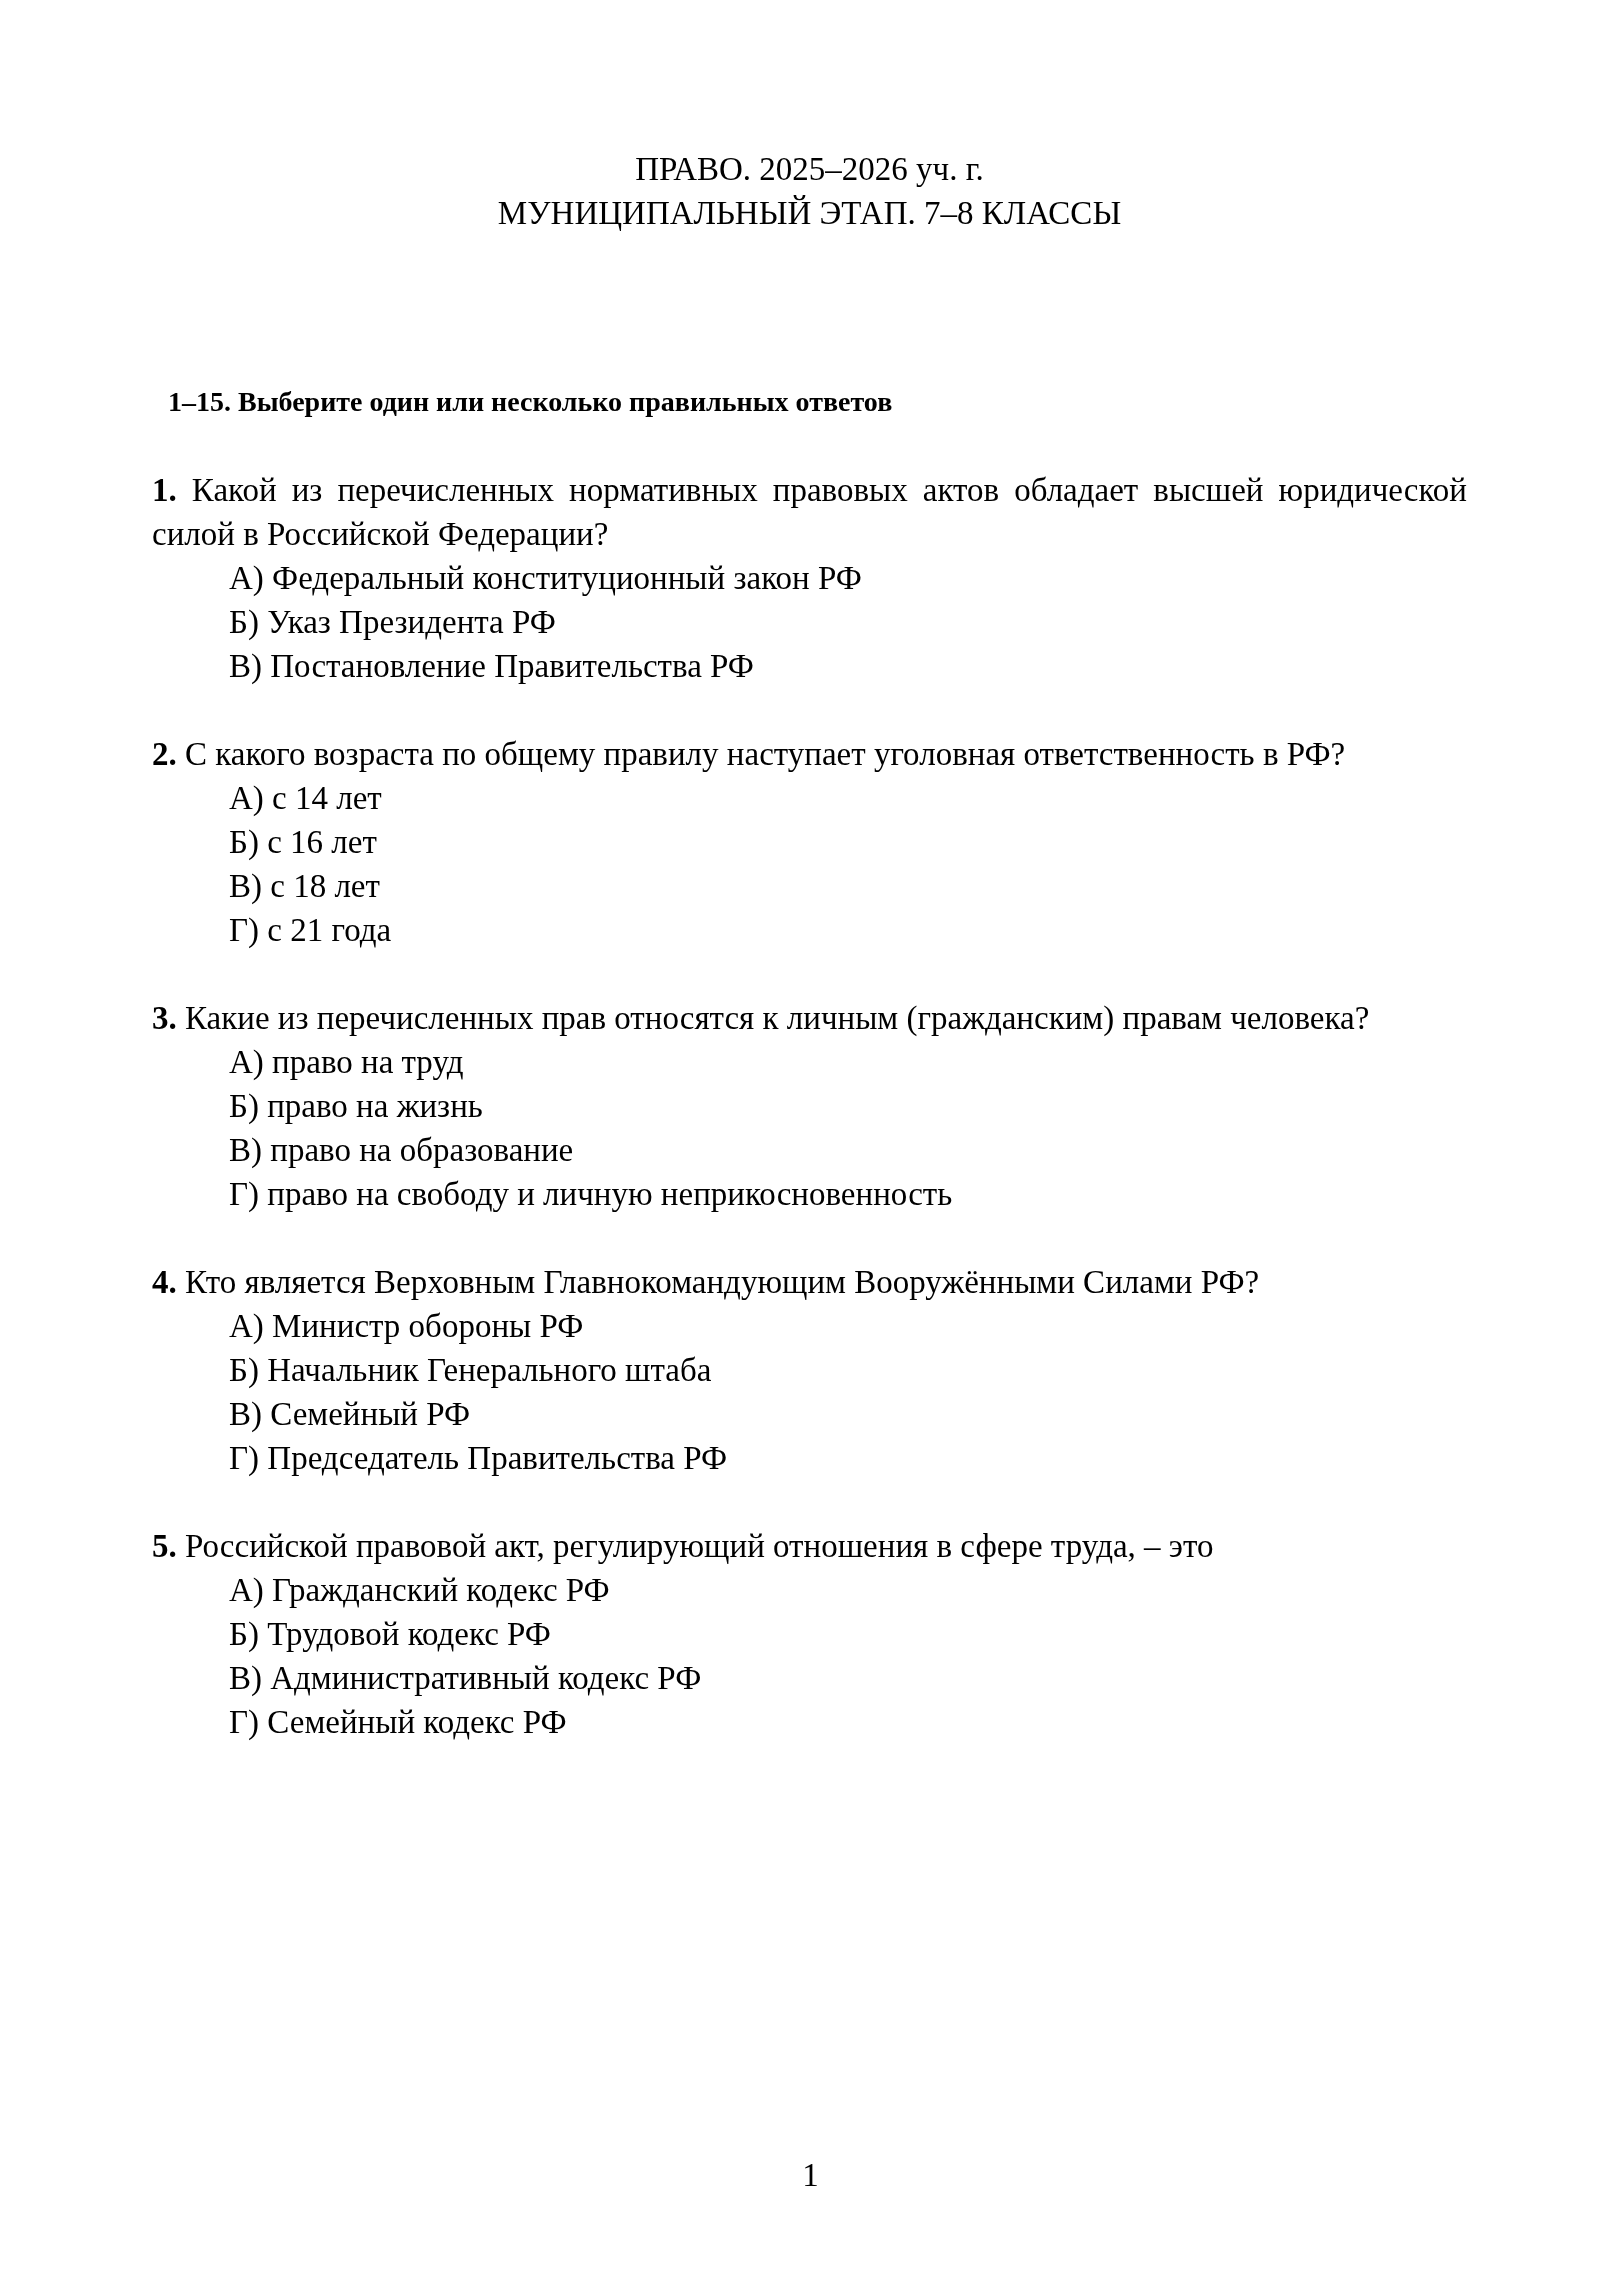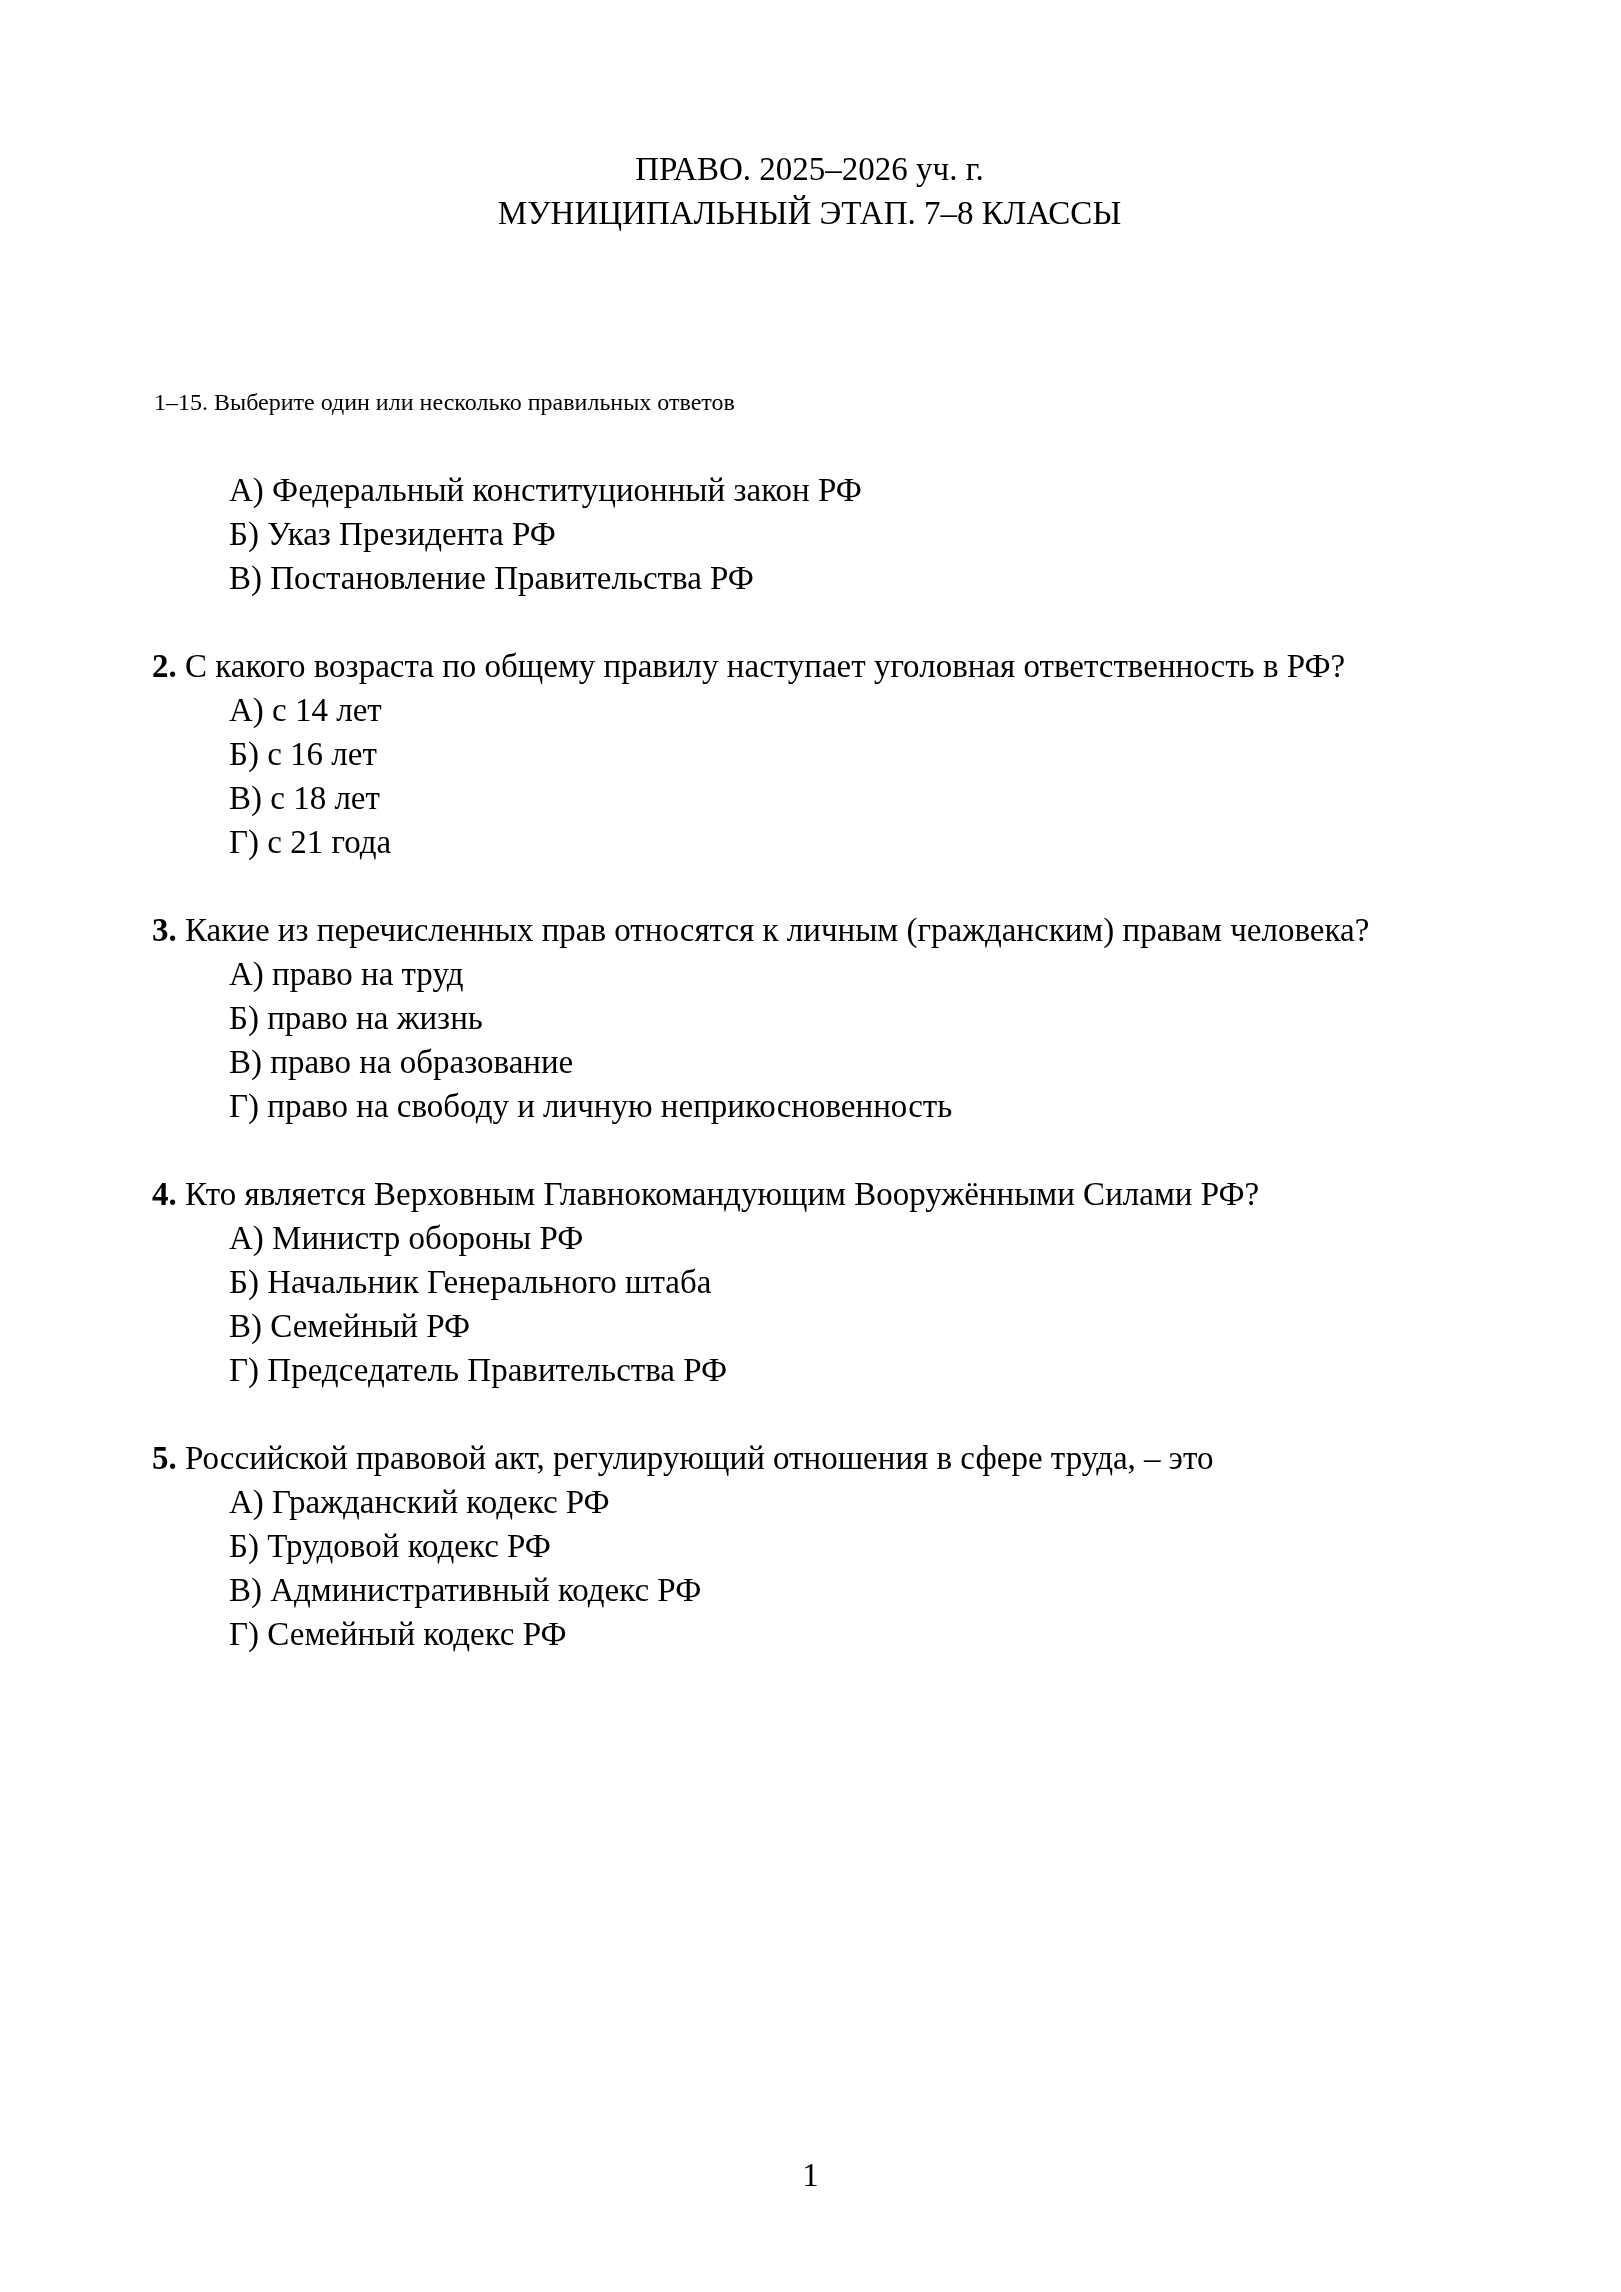--- a/index.html
+++ b/index.html
@@ -17,24 +17,24 @@
   }
   .content {
     padding: 147px 154px 0 152px;
   }
   .doc-header {
     text-align: center;
     margin: 0 0 145px 0;
   }
   .doc-header div { white-space: nowrap; }
   .section-heading {
-    font-weight: normal;
-    font-size: 24px;
+    font-weight: bold;
+    font-size: 28px;
     line-height: 44px;
-    margin: 0 0 44px 2px;
+    margin: 0 0 44px 16px;
   }
   .question { margin: 0 0 44px 0; }
   .q-text {
     margin: 0;
     text-align: justify;
     text-align-last: left;
   }
   .q-num { font-weight: bold; }
   .option { padding-left: 77px; }
   .page-number {
@@ -53,20 +53,21 @@
   <header class="doc-header">
     <div>ПРАВО. 2025–2026 уч. г.</div>
     <div>МУНИЦИПАЛЬНЫЙ ЭТАП. 7–8 КЛАССЫ</div>
   </header>
 
   <main>
 
     <h2 class="section-heading">1–15. Выберите один или несколько правильных ответов</h2>
 
     <section class="question">
+      <p class="q-text"><b class="q-num">1.</b> <span>Какой из перечисленных нормативных правовых актов обладает высшей юридической силой в Российской Федерации?</span></p>
       <div class="q-options">
         <div class="option">А) Федеральный конституционный закон РФ</div>
         <div class="option">Б) Указ Президента РФ</div>
         <div class="option">В) Постановление Правительства РФ</div>
       </div>
     </section>
 
     <section class="question">
       <p class="q-text"><b class="q-num">2.</b> <span>С какого возраста по общему правилу наступает уголовная ответственность в РФ?</span></p>
       <div class="q-options">

